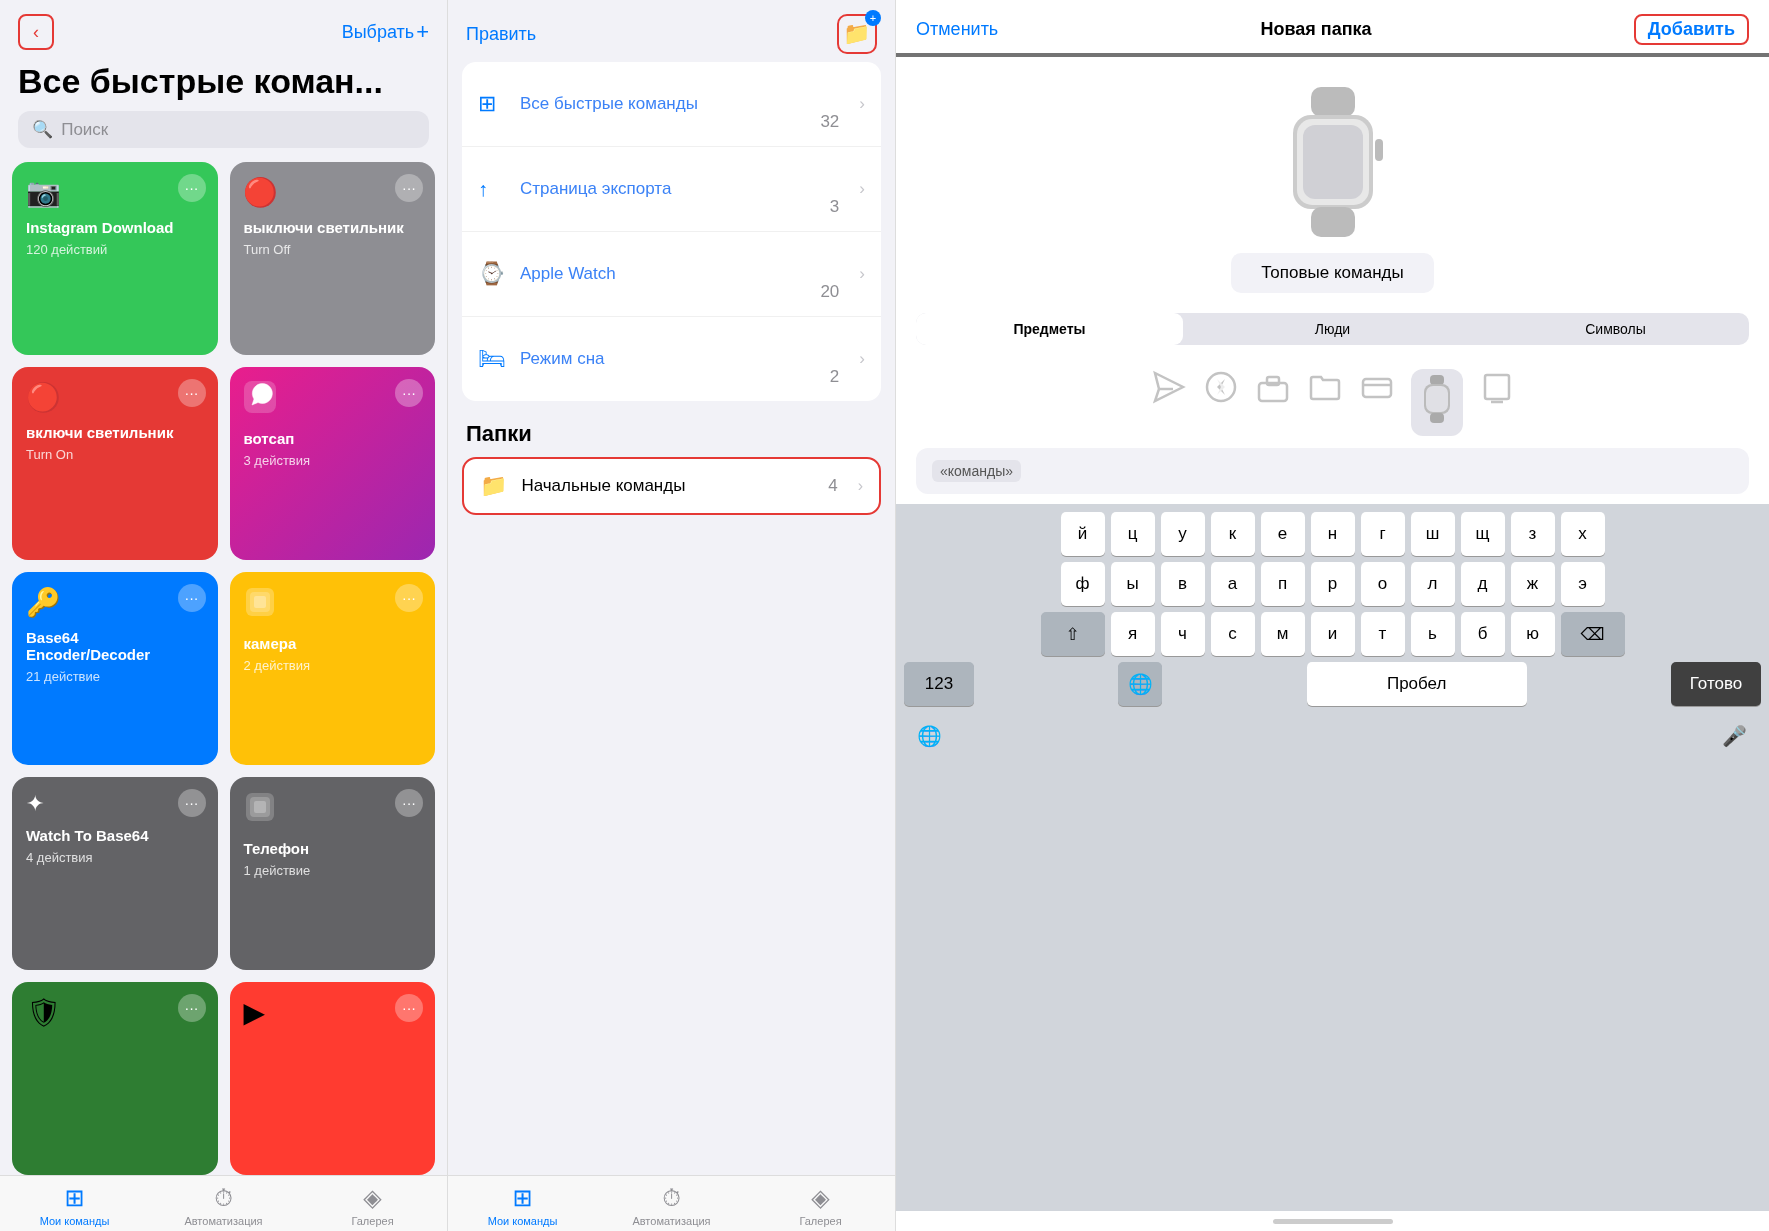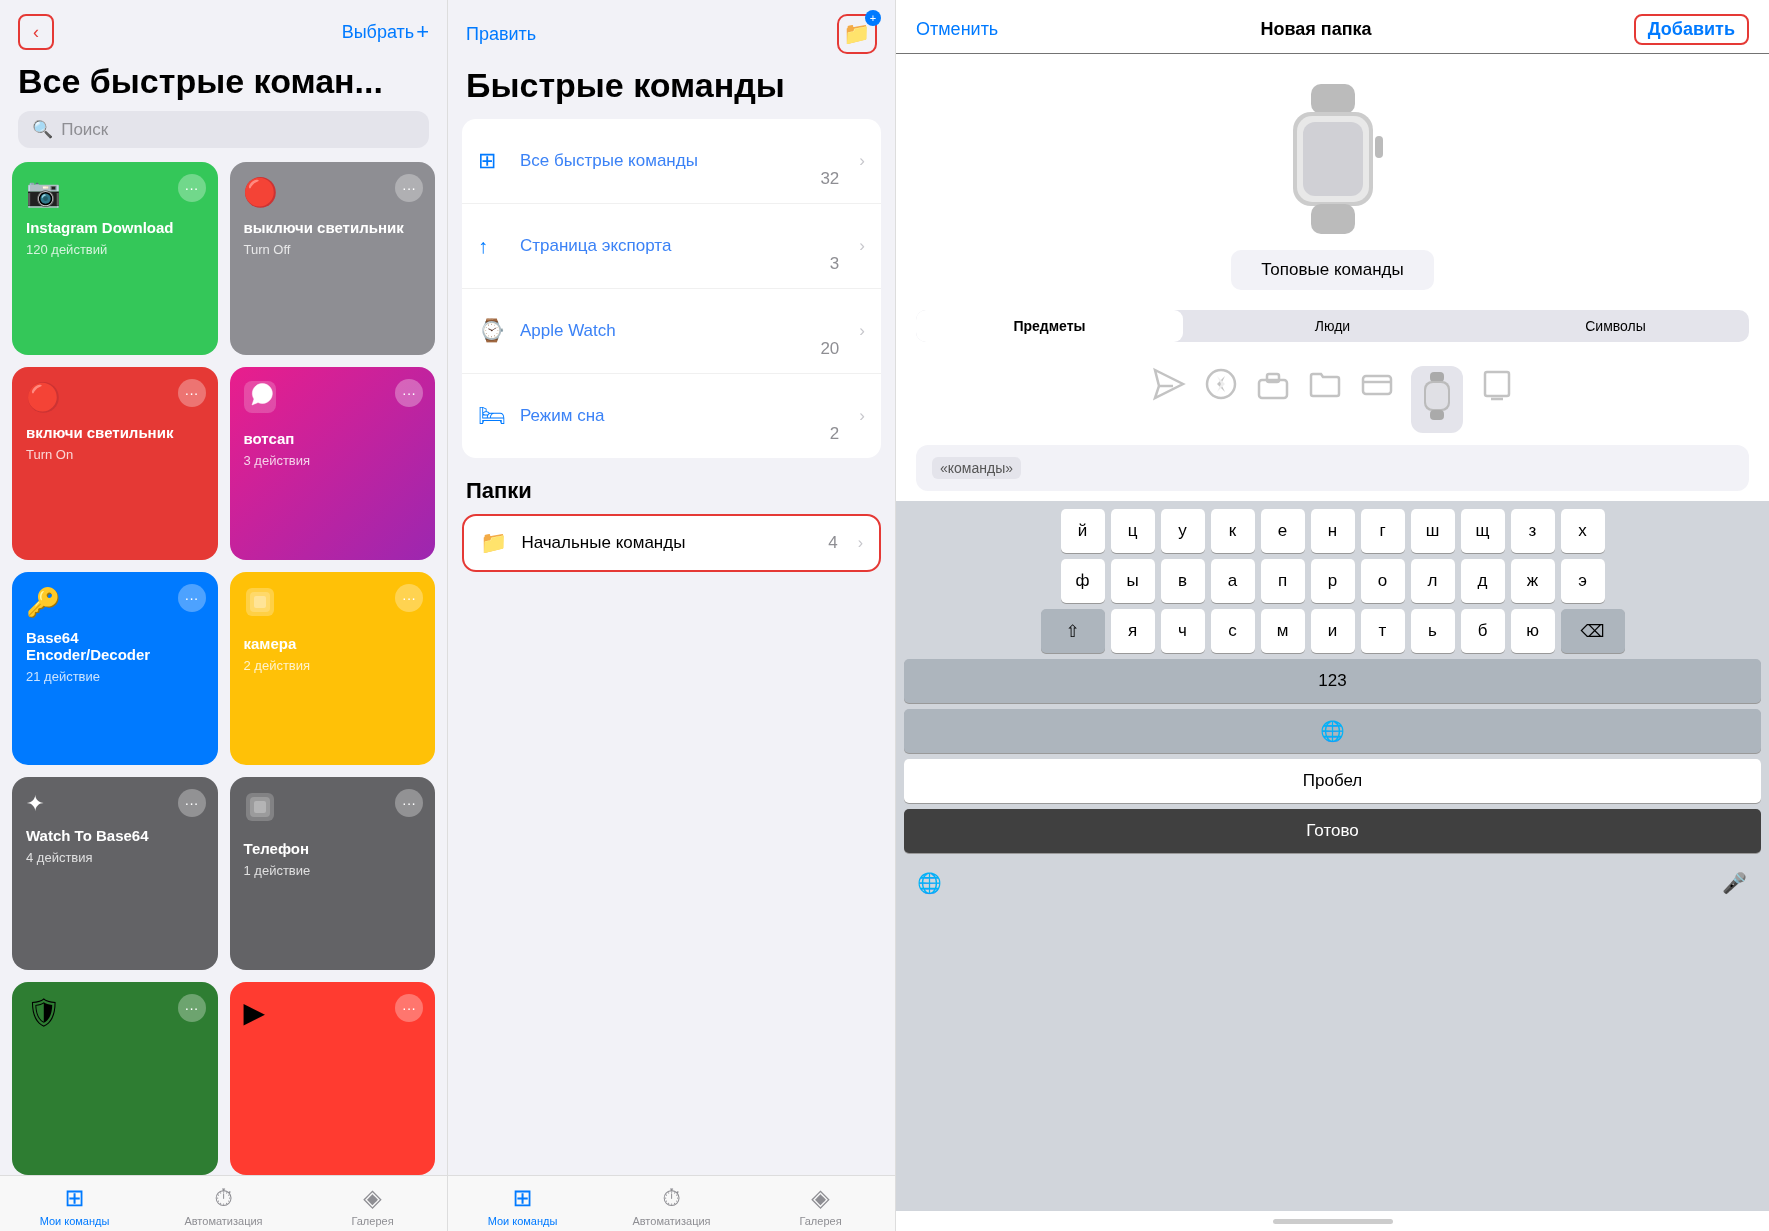--- a/index.html
+++ b/index.html
@@ -195,21 +195,21 @@
       flex: 1;
       background: #fff;
       display: flex;
       flex-direction: column;
       height: 100%;
       overflow: hidden;
     }
     .panel3-header {
       display: flex; align-items: center; justify-content: space-between;
       padding: 14px 20px 8px;
-      border-bottom: 1px solid #737373;
+      border-bottom: 4px solid #737373;
     }
     .p3-cancel { color: #007aff; font-size: 18px; cursor: pointer; }
     .p3-title { font-size: 18px; font-weight: 600; color: #000; }
     .p3-add {
       color: #007aff; font-size: 18px; font-weight: 600; cursor: pointer;
       border: 2.5px solid #e53935;
       border-radius: 8px;
       padding: 3px 12px;
     }
     .p3-watch-area {
@@ -412,21 +412,20 @@
 </div>
 
 <div class="panel2">
   <div class="panel2-header">
     <span class="panel2-header-left">Править</span>
     <div class="panel2-header-right">
       <span class="folder-icon">📁</span>
       <span class="badge">+</span>
     </div>
   </div>
-  <div class="panel2-title">Быстрые команды</div>
 
   <div class="panel2-list">
     <div class="list-item">
       <span class="li-icon">⊞</span>
       <span class="li-text">Все быстрые команды</span>
       <span class="li-count">32</span>
       <span class="li-chevron">›</span>
     </div>
     <div class="list-item">
       <span class="li-icon" style="font-size:20px;">↑</span>
@@ -594,21 +593,21 @@
       <div class="kb-key">с</div>
       <div class="kb-key">м</div>
       <div class="kb-key">и</div>
       <div class="kb-key">т</div>
       <div class="kb-key">ь</div>
       <div class="kb-key">б</div>
       <div class="kb-key">ю</div>
       <div class="kb-key dark wide">⌫</div>
     </div>
 
-    <div class="kb-row" style="justify-content:space-between; padding: 0 4px; flex-direction: column;">
+    <div class="kb-row" style="justify-content:space-between; padding: 0 4px;">
       <div class="kb-key dark wide" style="min-width:70px;">123</div>
       <div class="kb-key dark" style="font-size:20px;">🌐</div>
       <div class="kb-key space">Пробел</div>
       <div class="kb-key blue">Готово</div>
     </div>
 
     <div class="kb-row" style="justify-content:space-between; padding: 2px 8px 0;">
       <div class="kb-key dark" style="font-size:20px;background:transparent;box-shadow:none;">🌐</div>
       <div class="kb-key dark" style="font-size:20px;background:transparent;box-shadow:none;">🎤</div>
     </div>

